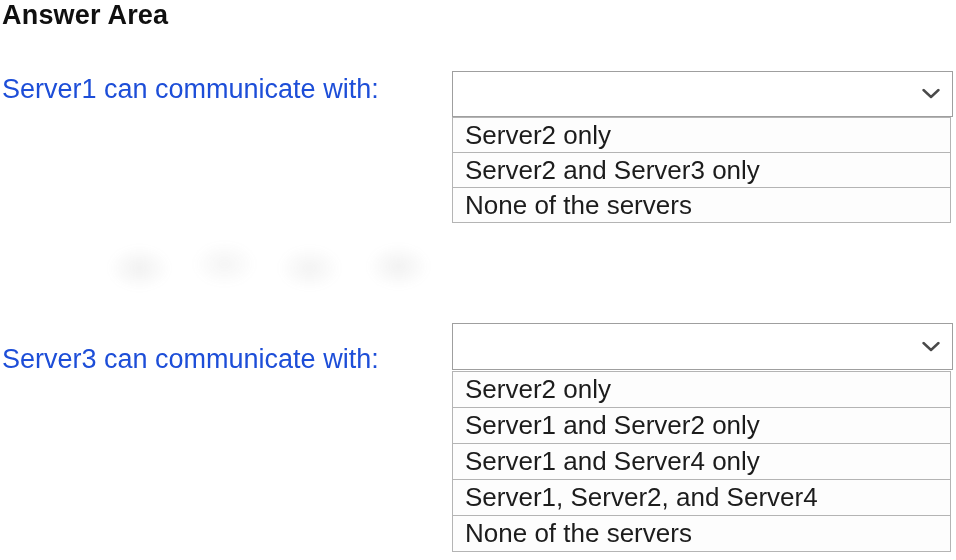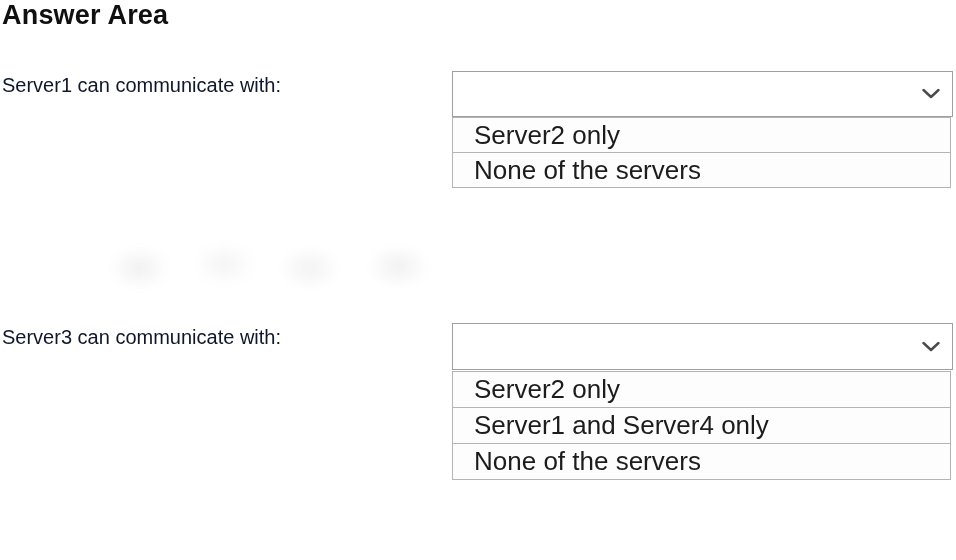--- a/index.html
+++ b/index.html
@@ -17,26 +17,26 @@
     left: 2px;
     top: 0px;
     font-size: 27px;
     font-weight: 700;
     color: #101010;
     letter-spacing: 0.2px;
   }
   .q-label {
     position: absolute;
     left: 2px;
-    font-size: 20px;
-    color: #0f172a;
+    font-size: 27px;
+    color: #1d4ed8;
     white-space: nowrap;
   }
   .q1-label { top: 74px; }
-  .q2-label { top: 326px; }
+  .q2-label { top: 344px; }
 
   .select-box {
     position: absolute;
     left: 452px;
     width: 499px;
     background: #ffffff;
     border: 1px solid #9f9f9f;
     cursor: pointer;
   }
   .q1-select { top: 71px;  height: 44px; }
@@ -62,21 +62,21 @@
 
   .option-row {
     box-sizing: border-box;
     height: 36px;
     background: #fdfdfd;
     border: 1px solid #b4b4b4;
     margin-top: -1px;
     font-size: 26px;
     line-height: 34px;
     color: #1c1c1c;
-    padding-left: 21px;
+    padding-left: 12px;
     white-space: nowrap;
     overflow: hidden;
     cursor: pointer;
   }
   .q2-list .option-row { height: 37px; line-height: 35px; }
   .option-row:first-child { margin-top: 0; }
 
   
   .watermark {
     position: absolute;
@@ -106,31 +106,34 @@
 
   <div class="select-box q1-select">
     <span class="select-value"></span>
     <svg class="chevron" viewBox="0 0 18 11">
       <path d="M1.5 1.5 L9 8.5 L16.5 1.5" stroke="#4a4a4a" stroke-width="2.4" fill="none" stroke-linecap="round" stroke-linejoin="round"></path>
     </svg>
   </div>
 
   <div class="options-list q1-list">
     <div class="option-row">Server2 only</div>
+    <div class="option-row">Server2 and Server3 only</div>
     <div class="option-row">None of the servers</div>
   </div>
 
   <div class="q-label q2-label">Server3 can communicate with:</div>
 
   <div class="select-box q2-select">
     <span class="select-value"></span>
     <svg class="chevron" viewBox="0 0 18 11">
       <path d="M1.5 1.5 L9 8.5 L16.5 1.5" stroke="#4a4a4a" stroke-width="2.4" fill="none" stroke-linecap="round" stroke-linejoin="round"></path>
     </svg>
   </div>
 
   <div class="options-list q2-list">
     <div class="option-row">Server2 only</div>
+    <div class="option-row">Server1 and Server2 only</div>
     <div class="option-row">Server1 and Server4 only</div>
+    <div class="option-row">Server1, Server2, and Server4</div>
     <div class="option-row">None of the servers</div>
   </div>
 
 </div>
 
 </body></html>

